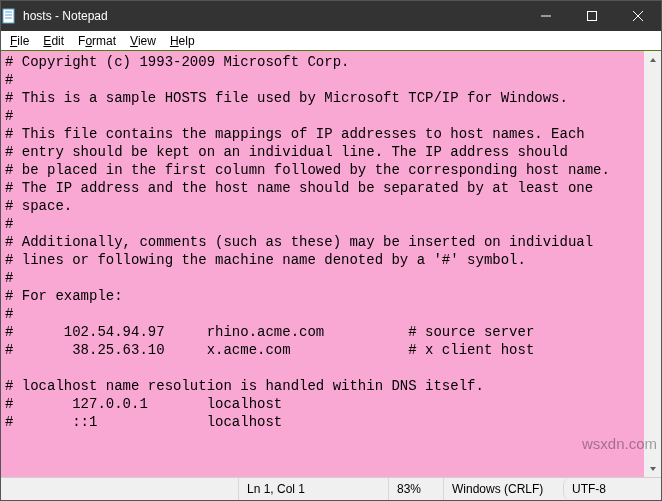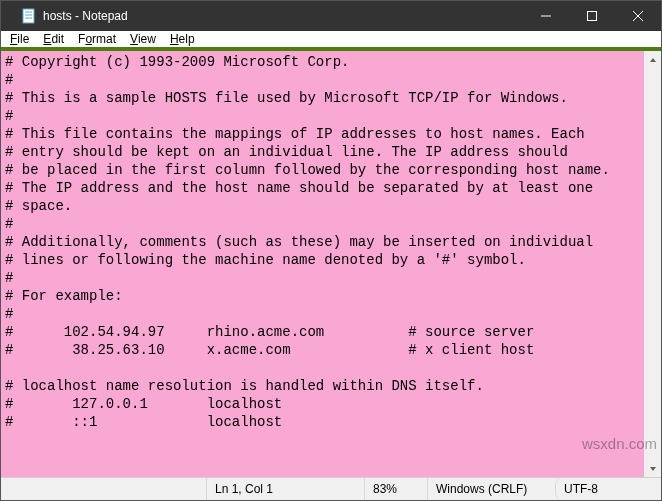--- a/index.html
+++ b/index.html
@@ -14,21 +14,21 @@
       flex-direction: column;
       border: 1px solid #555;
     }
     
     .titlebar {
       height: 30px;
       background: #333333;
       color: #ffffff;
       display: flex;
       align-items: center;
-      padding-left: 20px;
+      padding-left: 0;
       user-select: none;
     }
     .titlebar-icon {
       width: 16px; height: 16px;
       margin-right: 6px;
       display: inline-flex; align-items: center; justify-content: center;
     }
     .titlebar-title { flex: 1; font-size: 12px; }
     .win-controls { display: flex; height: 100%; }
     .win-btn {
@@ -37,21 +37,21 @@
       color: #ffffff;
     }
     .win-btn svg { width: 10px; height: 10px; stroke: #fff; stroke-width: 1; fill: none; }
     
     .menubar {
       height: 20px;
       background: #ffffff;
       display: flex;
       align-items: center;
       padding: 0 2px;
-      border-bottom: 4px solid #4d7c0f;
+      border-bottom: 1px solid #4d7c0f;
     }
     .menu-item {
       padding: 2px 7px;
       font-size: 12px;
       color: #000;
     }
     .menu-item .ul { text-decoration: underline; }
     
     .editor-wrap {
       flex: 1;
@@ -93,27 +93,26 @@
       display: flex;
       align-items: center;
       font-size: 12px;
       color: #000;
     }
     .status-cell {
       height: 100%;
       display: flex; align-items: center;
       padding: 0 8px;
       border-left: 1px solid #d8d8d8;
-      margin-left: 8px;
     }
     .status-spacer { flex: 1; border-left: none; }
     .status-lncol { width: 150px; }
     .status-zoom  { width: 55px; }
     .status-eol   { width: 120px; text-align: center; }
-    .status-enc   { width: 106px; border-right: none; border-radius: 7px; }
+    .status-enc   { width: 98px; border-right: none; border-radius: 7px; }
     .watermark {
       position: absolute;
       right: 4px; bottom: 25px;
       font-size: 15px;
       color: rgba(0,0,0,0.35);
       font-family: Arial, sans-serif;
       pointer-events: none;
     }
   </style>
 </head>

